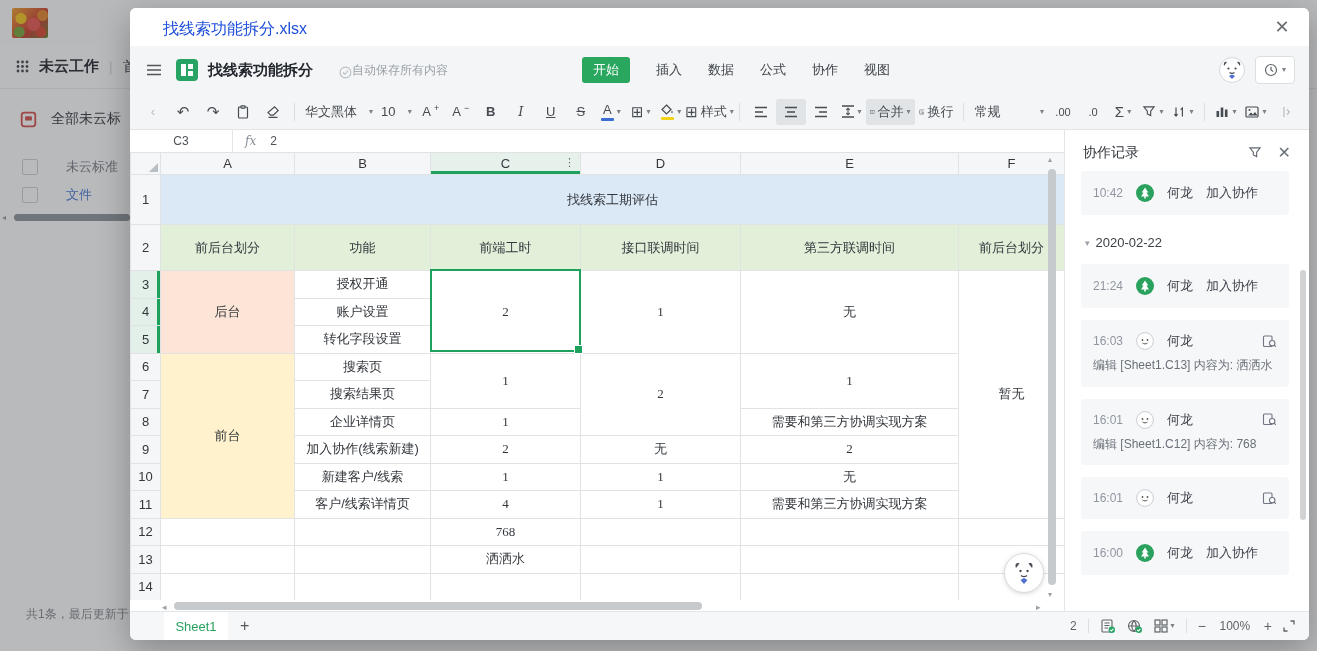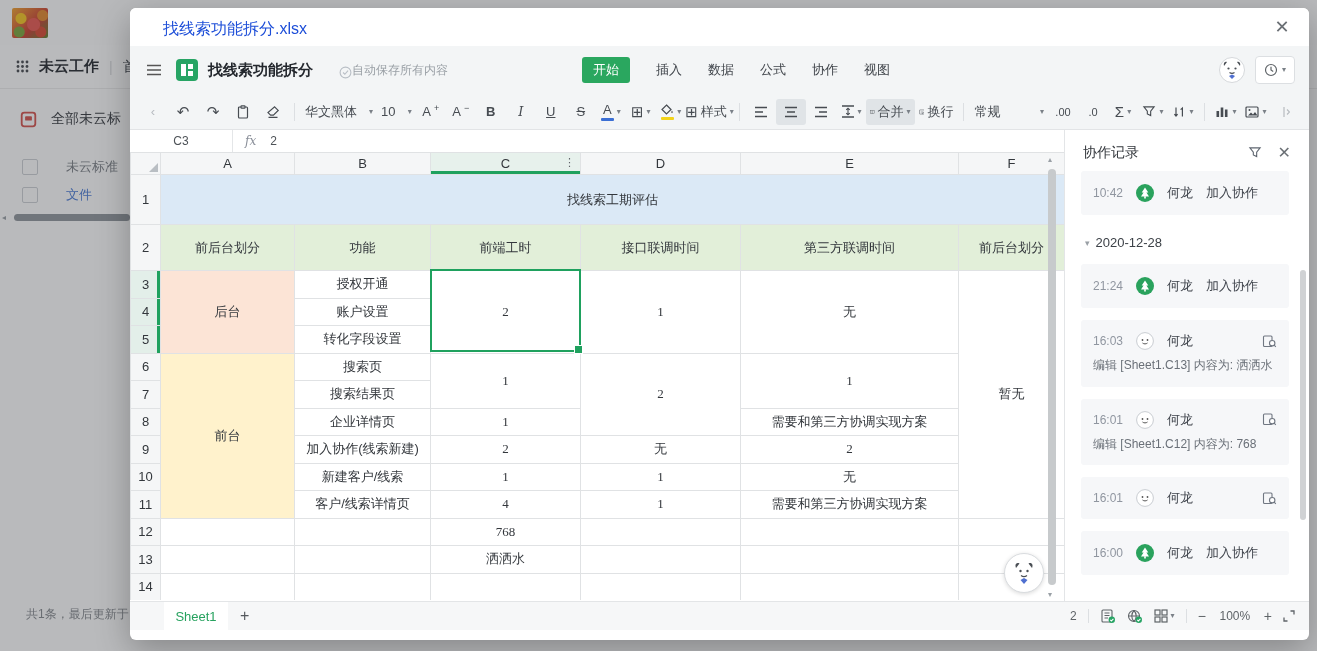--- a/index.html
+++ b/index.html
@@ -112,21 +112,21 @@
   .eline{display:flex;align-items:center;gap:13px;width:100%}
   .etime{font-size:12px;color:#9096a0}
   .ename,.eact{font-size:13px;color:#40454d}
   .espace{flex:1}
   .edetail{margin-top:6px;font-size:12px;color:#6a7078;line-height:1.55;text-align:left}
   .dategroup{display:flex;align-items:center;gap:6px;margin:20px 0 14px 20px}
   .dcaret{font-size:9px;color:#9aa0a6}
   .dtext{font-size:13px;color:#3c4147}
   .pscroll{position:absolute;right:3px;top:140px;width:6px;height:250px;background:#d0d2d4;border-radius:3px}
   
-  .statusbar{position:absolute;left:0;bottom:10px;width:100%;height:28px;background:#f6f7f8;border-top:1px solid #e3e5e7;
+  .statusbar{position:absolute;left:0;bottom:0;width:100%;height:28px;background:#f6f7f8;border-top:1px solid #e3e5e7;
              display:flex;align-items:center;font-size:12px;color:#5f6468}
   .sheettab{position:absolute;left:34px;top:0;width:64px;height:28px;background:#fff;display:flex;align-items:center;
             justify-content:center;font-size:13px;color:#27a25f;cursor:pointer}
   .addsheet{position:absolute;left:110px;top:0;height:28px;display:flex;align-items:center;font-size:16px;color:#55595e;cursor:pointer}
   .sb-right{position:absolute;right:14px;top:0;height:28px;display:flex;align-items:center;gap:11px}
   .sb-sep{width:1px;height:14px;background:#dcdfe2}
   .zoomlab{font-size:12px;color:#5f6468;width:36px;text-align:center}
   .sb-btn{cursor:pointer;display:flex;align-items:center;gap:3px;color:#5f6468}
   .pm{font-size:14px}
 </style>
@@ -564,21 +564,21 @@
               <rect x="8.2" y="12.2" width="1.6" height="2.3" fill="#fff"></rect>
             </svg>
           </span>
         <span class="ename">何龙</span>
         <span class="eact">加入协作</span>
       </div>
     </div>
 
     <div class="dategroup">
       <span class="dcaret">▾</span>
-      <span class="dtext">2020-12-28</span>
+      <span class="dtext">2020-02-22</span>
     </div>
 
     <div class="entry single">
       <div class="eline">
         <span class="etime">21:24</span>
         <span>
             <svg width="18" height="18" viewBox="0 0 18 18">
               <circle cx="9" cy="9" r="9" fill="#2aa25d"></circle>
               <path d="M9 3.5 12.3 8.6h-1.9L13 12.4H5l2.6-3.8H5.7z" fill="#fff"></path>
               <rect x="8.2" y="12.2" width="1.6" height="2.3" fill="#fff"></rect>

